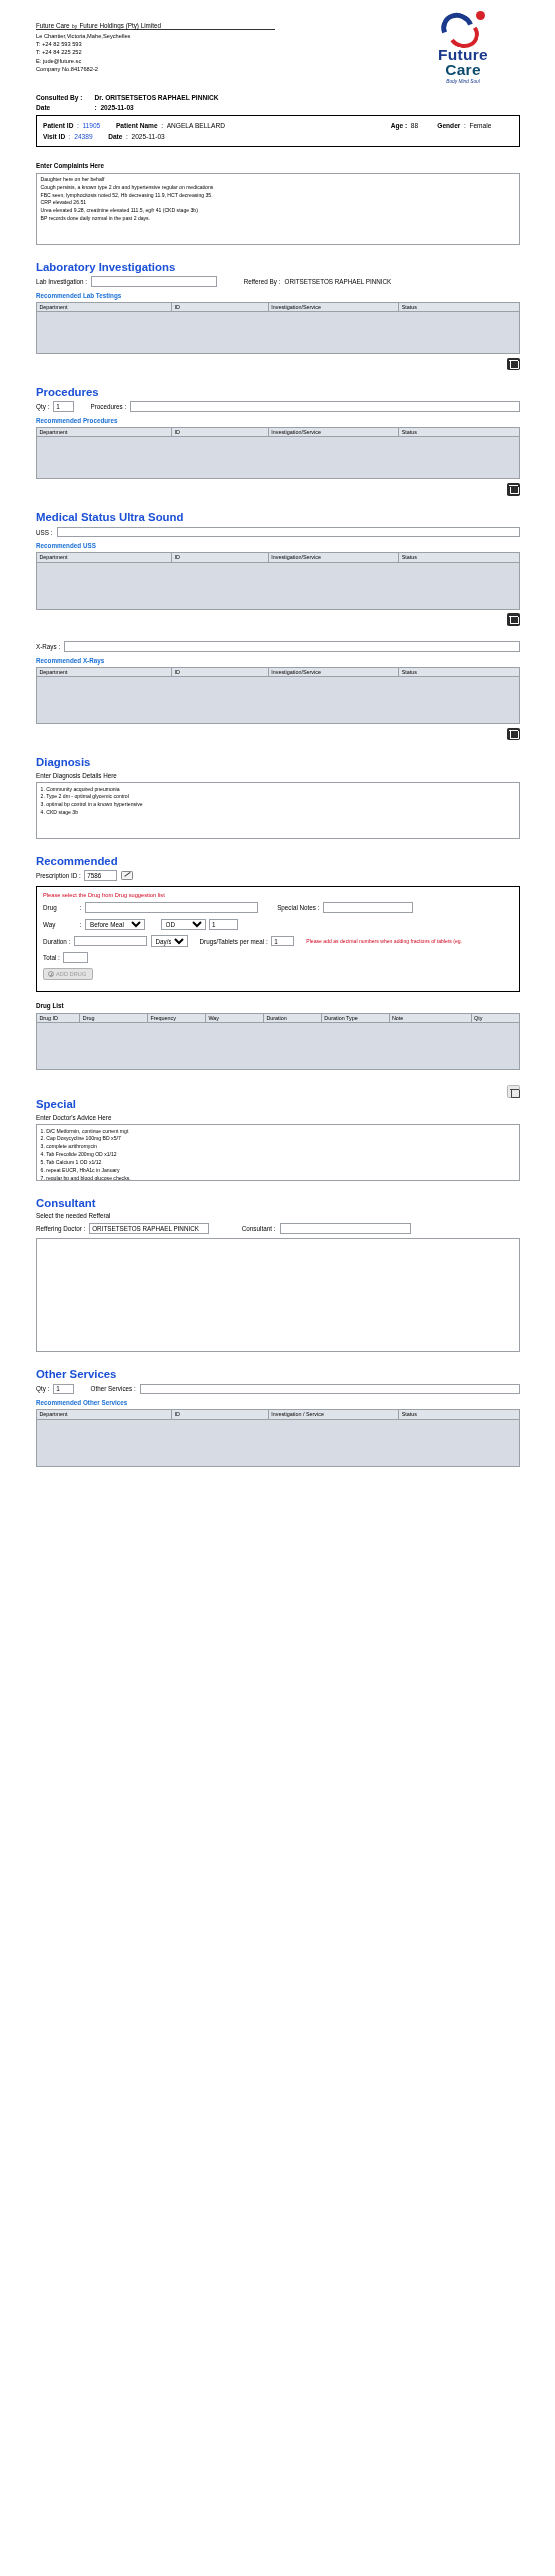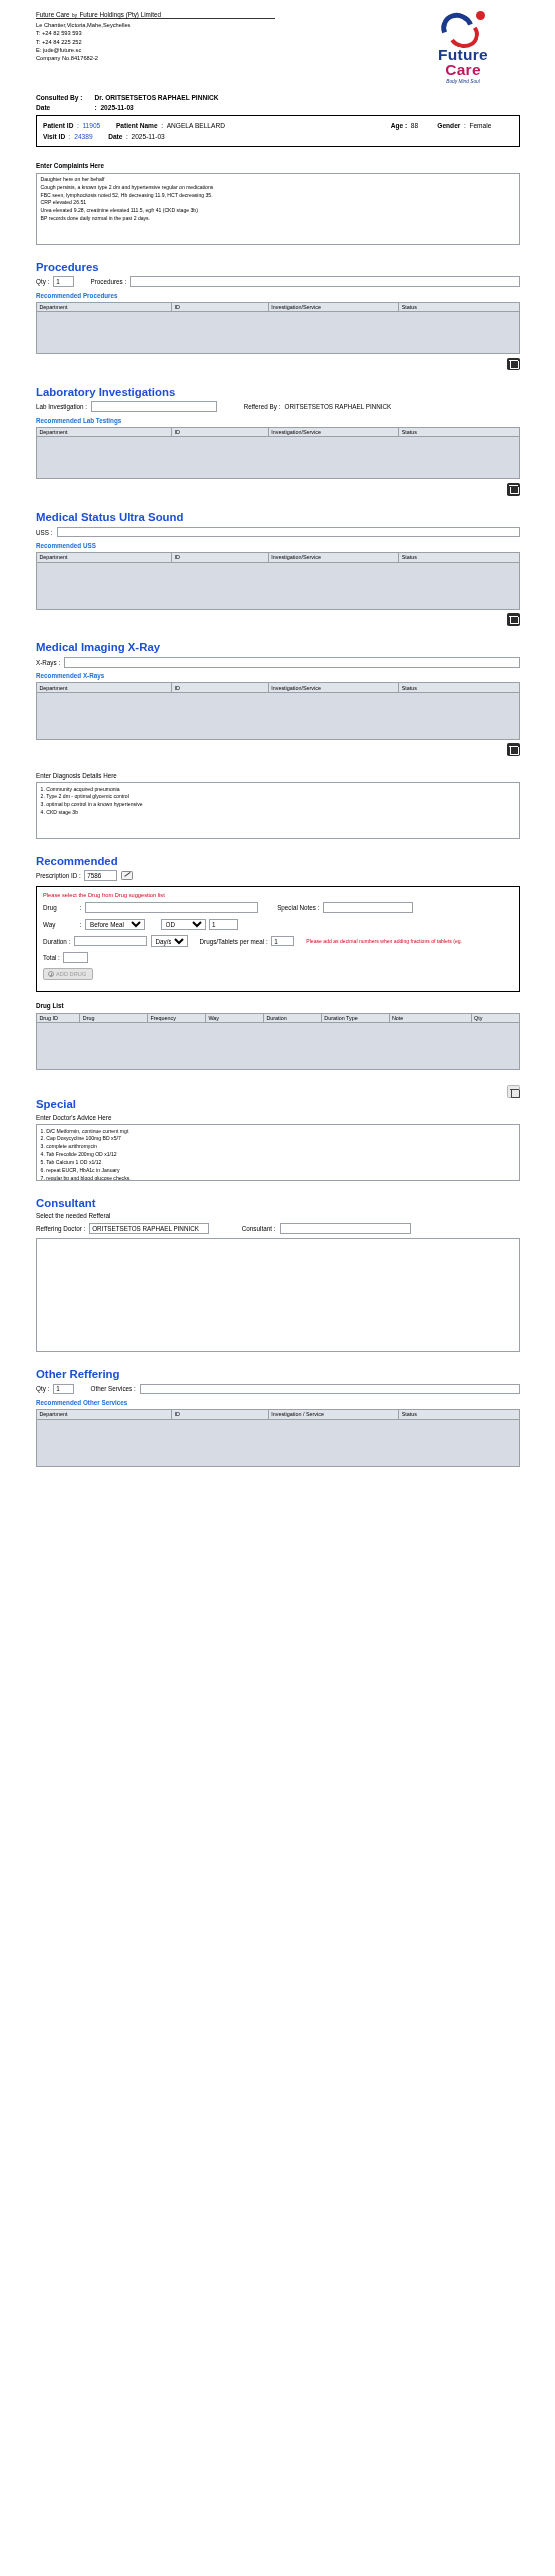--- a/index.html
+++ b/index.html
@@ -9,21 +9,21 @@
     font-family: "Liberation Sans", sans-serif;
     font-size: 6.6px;
     color: #000;
     width: 556px;
   }
   .page { width: 556px; padding: 0 0 24px 0; }
 
   
   .header {
     display: flex;
-    align-items: flex-start;
+    align-items: center;
     padding: 10.8px 24px 6px 36px;
     gap: 12px;
   }
   .clinic-block { flex: 0 0 auto; }
   .clinic-top {
     display: flex;
     align-items: baseline;
     gap: 2.4px;
     font-size: 6.3px;
     border-bottom: 0.6px solid #333;
@@ -65,21 +65,21 @@
     background: #d6232a;
   }
   .logo-text {
     font-size: 15.5px;
     color: #1b3a8c;
     font-weight: bold;
     letter-spacing: 0.3px;
     line-height: 1.0;
     text-align: center;
   }
-  .logo-text .care { color: #be185d; }
+  .logo-text .care { color: #0c4a6e; }
   .logo-tag { font-size: 4.8px; color: #1b3a8c; font-style: italic; margin-top: 1.2px; }
 
   
   .consult-block { padding: 3.6px 36px 0 36px; }
   .consult-row {
     display: flex;
     align-items: baseline;
     gap: 3.6px;
     margin-bottom: 3px;
     font-size: 6.6px;
@@ -352,20 +352,54 @@
   </div>
 
   <div class="section">
     <div class="sec-sub-bold">Enter Complaints Here</div>
     <div class="textarea-box">Daughter here on her behalf
 Cough persists, a known type 2 dm and hypertensive regular on medications
 FBC seen, lymphocitosis noted 52, Hb decreasing 11.9, HCT decreasing 35.
 CRP elevated 26.51
 Urea elevated 9.28, creatinine elevated 111.5, egfr 41 (CKD stage 3b)
 BP records done daily normal in the past 2 days.</div>
+  </div>
+
+  <div class="section">
+    <h2 class="sec-title">Laboratory  Investigations</h2>
+    <div class="inline">
+      <span class="lab">Lab Investigation :</span>
+      <input class="txt" style="width: 126px;" value="">
+      <span style="width:18px"></span>
+      <span class="lab">Reffered By :</span>
+      <span class="lab">ORITSETSETOS RAPHAEL PINNICK</span>
+    </div>
+    <div class="blue-link">Recommended Lab Testings</div>
+    <div class="grid-wrap">
+      <table class="grid">
+        <colgroup>
+            <col style="width:28%">
+            <col style="width:20%">
+            <col style="width:27%">
+            <col style="width:25%">
+          </colgroup>
+        <tbody>
+            <tr>
+          <th>Department</th>
+          <th>ID</th>
+          <th>Investigation/Service</th>
+          <th>Status</th>
+        </tr>
+      </tbody>
+        </table>
+      <div class="grid-body"></div>
+    </div>
+    <div class="trash-row">
+      <span class="trash-btn"></span>
+    </div>
   </div>
 
   <div class="section">
     <h2 class="sec-title">Procedures</h2>
     <div class="inline">
       <span class="lab">Qty :</span>
       <input class="txt" style="width: 20.3px;" value="1">
       <span style="width:8.4px"></span>
       <span class="lab">Procedures :</span>
       <input class="txt grow" value="" style="">
@@ -389,54 +423,20 @@
       </tbody>
         </table>
       <div class="grid-body"></div>
     </div>
     <div class="trash-row">
       <span class="trash-btn"></span>
     </div>
   </div>
 
   <div class="section">
-    <h2 class="sec-title">Laboratory  Investigations</h2>
-    <div class="inline">
-      <span class="lab">Lab Investigation :</span>
-      <input class="txt" style="width: 126px;" value="">
-      <span style="width:18px"></span>
-      <span class="lab">Reffered By :</span>
-      <span class="lab">ORITSETSETOS RAPHAEL PINNICK</span>
-    </div>
-    <div class="blue-link">Recommended Lab Testings</div>
-    <div class="grid-wrap">
-      <table class="grid">
-        <colgroup>
-            <col style="width:28%">
-            <col style="width:20%">
-            <col style="width:27%">
-            <col style="width:25%">
-          </colgroup>
-        <tbody>
-            <tr>
-          <th>Department</th>
-          <th>ID</th>
-          <th>Investigation/Service</th>
-          <th>Status</th>
-        </tr>
-      </tbody>
-        </table>
-      <div class="grid-body"></div>
-    </div>
-    <div class="trash-row">
-      <span class="trash-btn"></span>
-    </div>
-  </div>
-
-  <div class="section">
     <h2 class="sec-title">Medical Status Ultra Sound</h2>
     <div class="inline">
       <span class="lab">USS :</span>
       <input class="txt grow" value="" style="">
     </div>
     <div class="blue-link">Recommended USS</div>
     <div class="grid-wrap">
       <table class="grid">
         <colgroup>
             <col style="width:28%">
@@ -454,21 +454,20 @@
       </tbody>
         </table>
       <div class="grid-body tall"></div>
     </div>
     <div class="trash-row">
       <span class="trash-btn"></span>
     </div>
   </div>
 
   <div class="section">
-    <h2 class="sec-title">Medical Imaging X-Ray</h2>
     <div class="inline">
       <span class="lab">X-Rays :</span>
       <input class="txt grow" value="" style="">
     </div>
     <div class="blue-link">Recommended X-Rays</div>
     <div class="grid-wrap">
       <table class="grid">
         <colgroup>
             <col style="width:28%">
             <col style="width:20%">
@@ -485,20 +484,21 @@
       </tbody>
         </table>
       <div class="grid-body tall"></div>
     </div>
     <div class="trash-row">
       <span class="trash-btn"></span>
     </div>
   </div>
 
   <div class="section">
+    <h2 class="sec-title">Diagnosis</h2>
     <div class="sec-sub">Enter Diagnosis Details Here</div>
     <div class="diag-area">1. Community acquired pneumonia
 2. Type 2 dm - optimal glycemic control
 3. optimal bp control in a known hypertensive
 4. CKD stage 3b</div>
   </div>
 
   <div class="section">
     <h2 class="sec-title">Recommended</h2>
     <div class="prescription-row">
@@ -610,21 +610,21 @@
       <span class="lab">Reffering Doctor :</span>
       <input class="txt" style="width: 120px;" value="ORITSETSETOS RAPHAEL PINNICK">
       <span style="width:24px"></span>
       <span class="lab">Consultant  :</span>
       <input class="txt" style="width: 131px;" value="">
     </div>
     <div class="referral-area"></div>
   </div>
 
   <div class="section">
-    <h2 class="sec-title">Other Reffering</h2>
+    <h2 class="sec-title">Other Services</h2>
     <div class="inline">
       <span class="lab">Qty :</span>
       <input class="txt" style="width: 20.3px;" value="1">
       <span style="width:8.4px"></span>
       <span class="lab">Other Services :</span>
       <input class="txt grow" value="" style="">
     </div>
     <div class="blue-link">Recommended Other Services</div>
     <div class="grid-wrap">
       <table class="grid">

